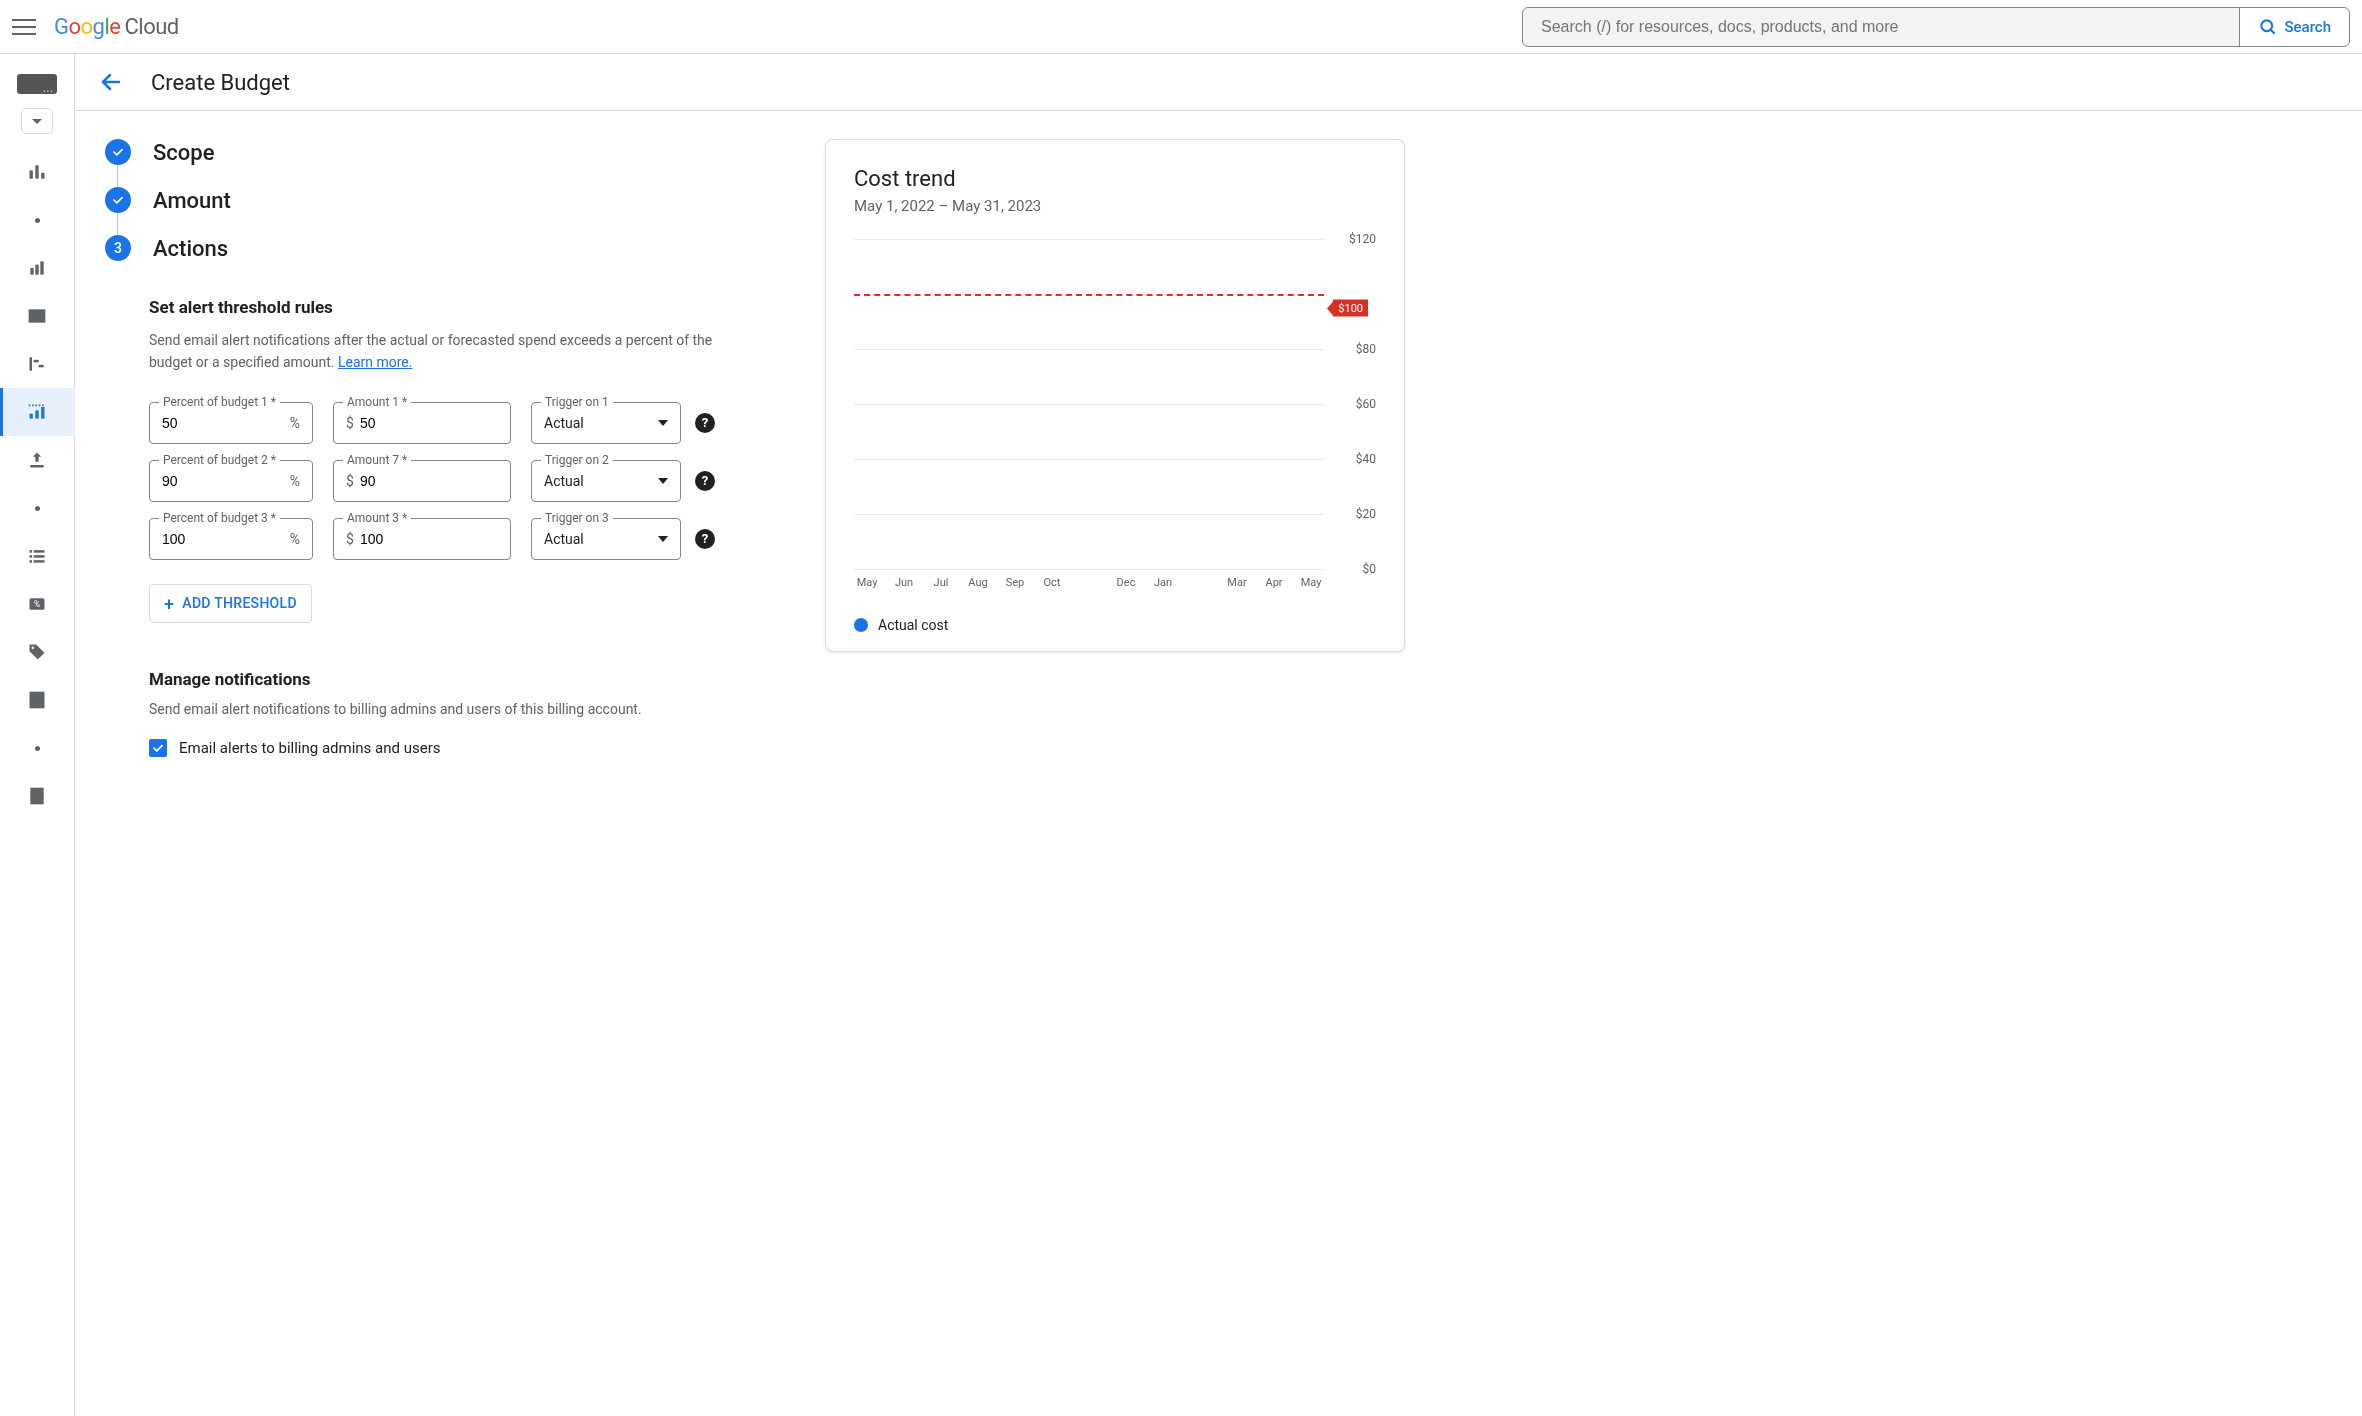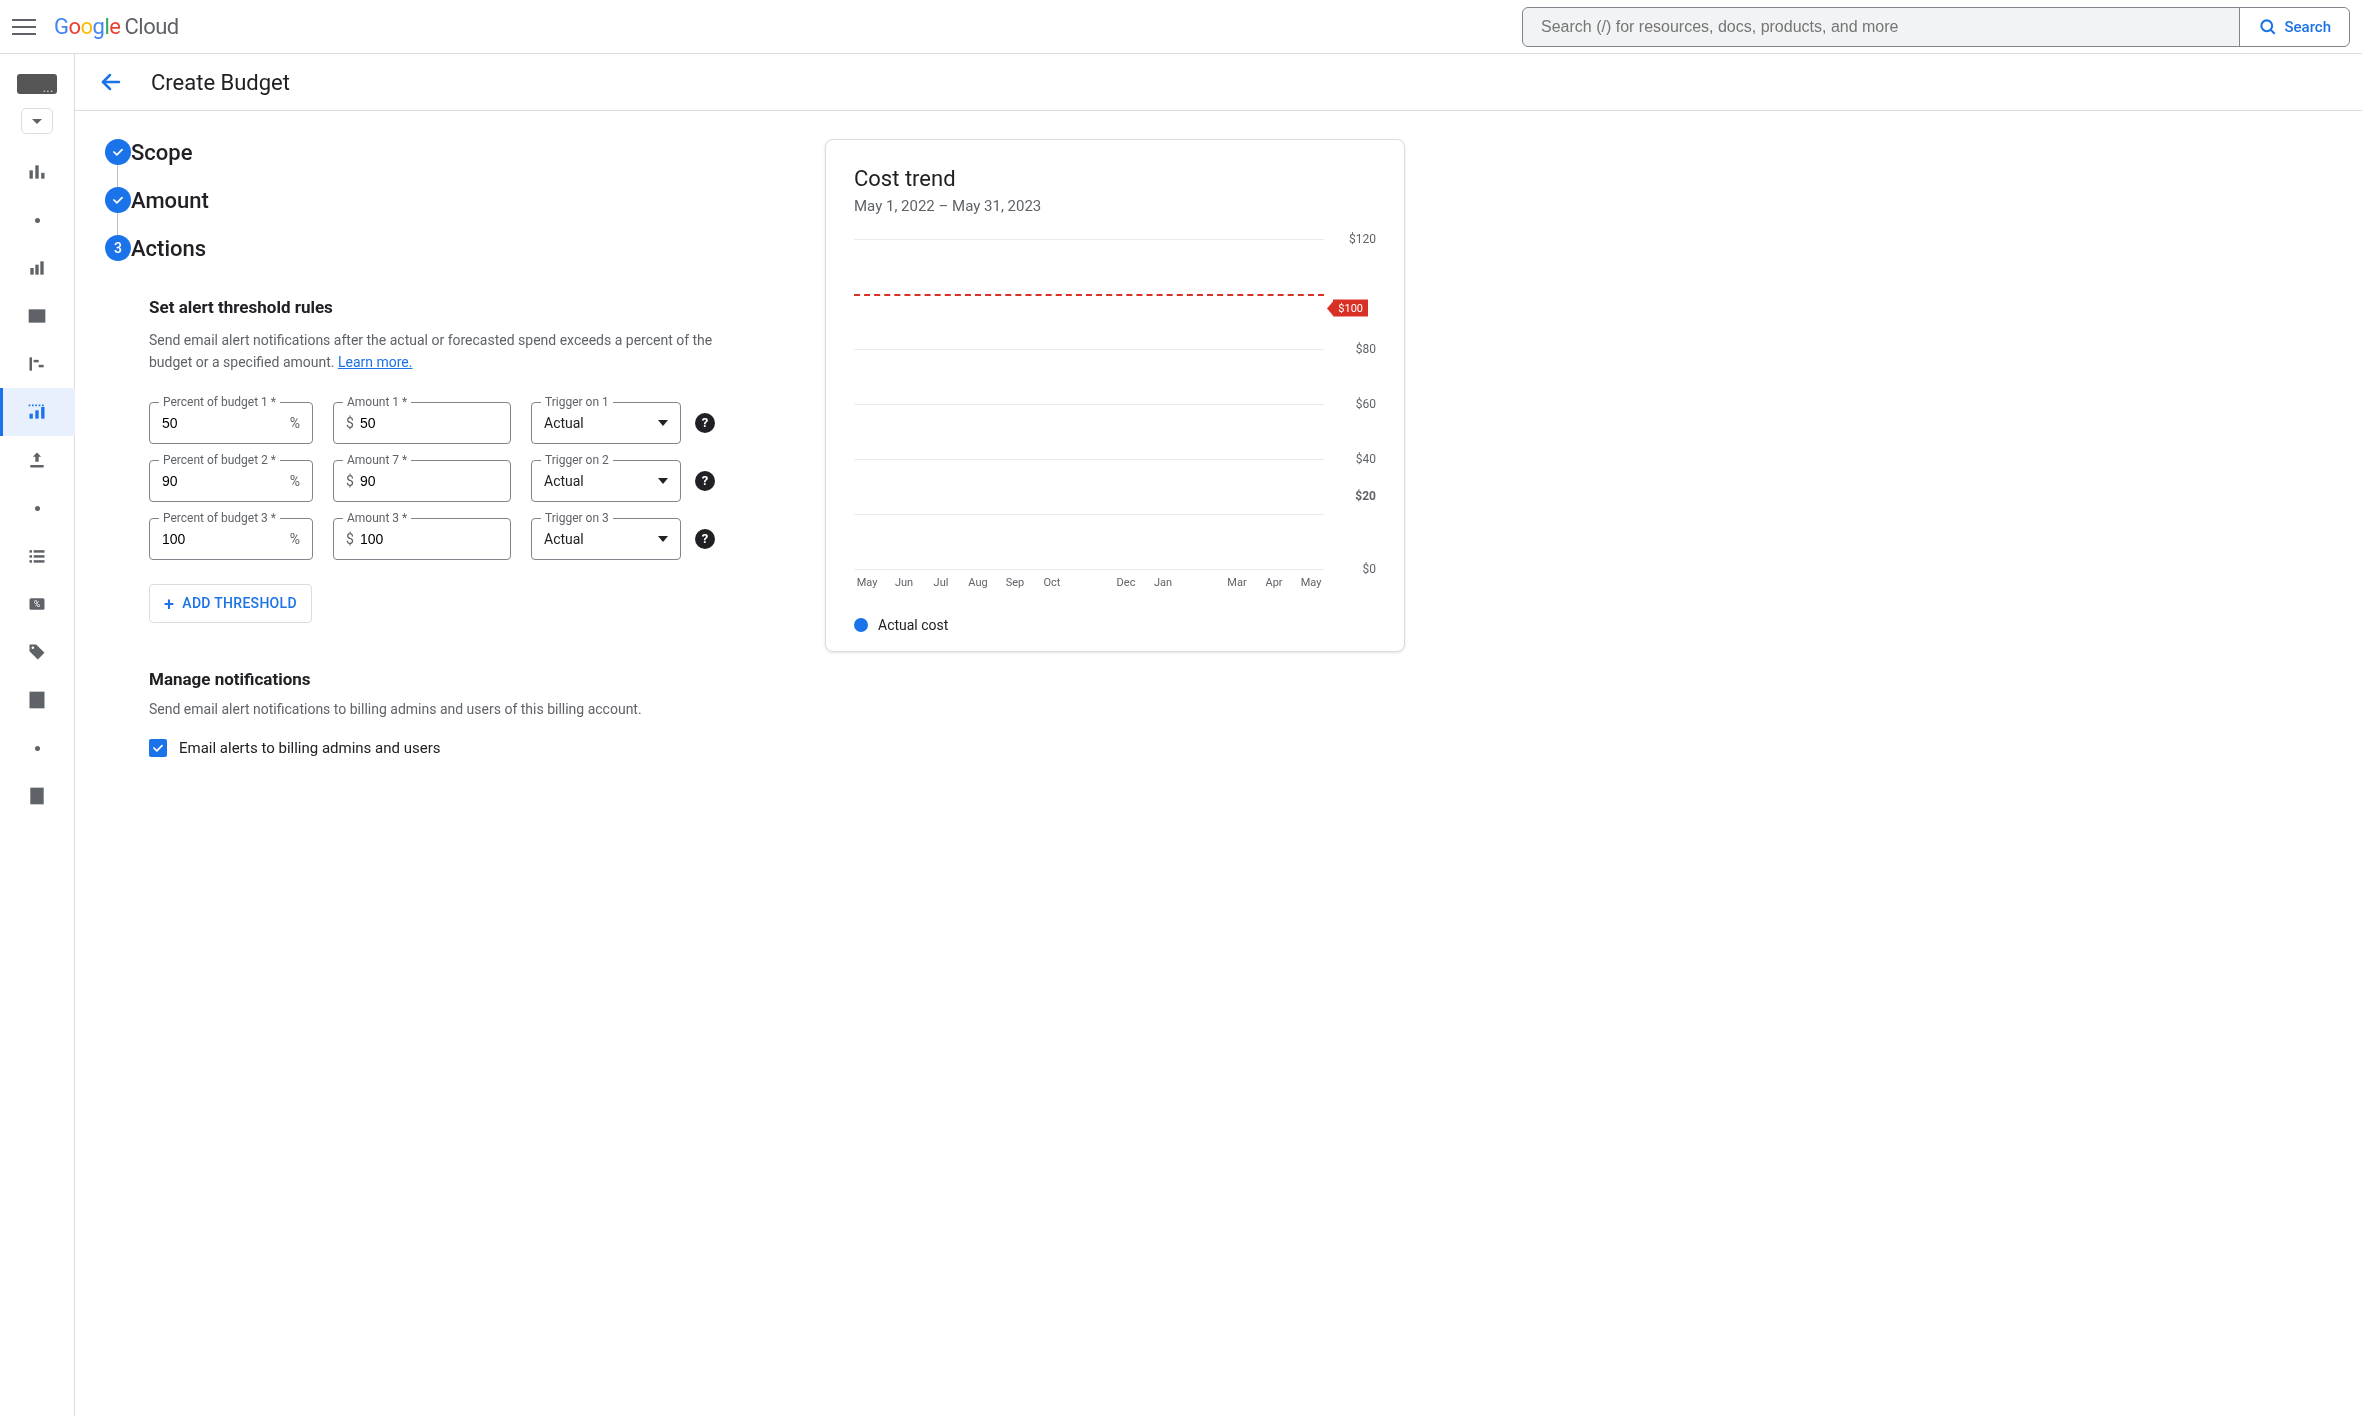--- a/index.html
+++ b/index.html
@@ -30,21 +30,21 @@
 
 .pagehead { display: flex; align-items: center; height: 57px; border-bottom: 1px solid #dadce0; padding: 0 24px; gap: 28px; width: 100%; }
 .back-arrow { color: #1a73e8; cursor: pointer; }
 .page-title { font-size: 22px; font-weight: 400; }
 
 .content { flex: 1; overflow: auto; }
 .body { display: flex; padding: 28px 30px; gap: 40px; align-items: flex-start; }
 .left { flex: 0 0 680px; }
 
 .stepper { }
-.step { display: flex; align-items: center; }
+.step { display: flex; align-items: center; gap: 22px; }
 .step-conn { width: 2px; height: 22px; background: transparent; border-left: 1px solid #bdc1c6; margin-left: 12px; }
 .step-badge { width: 26px; height: 26px; border-radius: 50%; background: #1a73e8; color: #fff; display: flex; align-items: center; justify-content: center; font-size: 14px; font-weight: 500; }
 .step-label { font-size: 22px; font-weight: 500; }
 
 .section { margin-left: 44px; margin-top: 36px; }
 .subhead { font-size: 17px; font-weight: 700; margin-bottom: 12px; }
 .desc { font-size: 14px; color: #5f6368; line-height: 1.6; max-width: 600px; }
 .desc a { color: #1a73e8; text-decoration: underline; }
 
 .rules { margin-top: 28px; display: flex; flex-direction: column; gap: 16px; }
@@ -337,21 +337,21 @@
       </div>
 
       <div class="card">
         <div class="card-body">
           <div class="card-title">Cost trend</div>
           <div class="card-sub">May 1, 2022 – May 31, 2023</div>
           <div class="chart" id="chart">
               <div class="grid-line" style="top: 330px;"></div>
               <div class="y-label" style="top: 330px;">$0</div>
               <div class="grid-line" style="top: 275px;"></div>
-              <div class="y-label" style="top: 257px; font-weight: bold;">$20</div>
+              <div class="y-label" style="top: 275px;">$20</div>
               <div class="grid-line" style="top: 220px;"></div>
               <div class="y-label" style="top: 220px;">$40</div>
               <div class="grid-line" style="top: 165px;"></div>
               <div class="y-label" style="top: 165px;">$60</div>
               <div class="grid-line" style="top: 110px;"></div>
               <div class="y-label" style="top: 110px;">$80</div>
               <div class="grid-line" style="top: 0px;"></div>
               <div class="y-label" style="top: 0px;">$120</div>
               <div class="budget-line" style="top: 55px;"></div>
               <div class="budget-tag" style="top: 69px;">$100</div>

